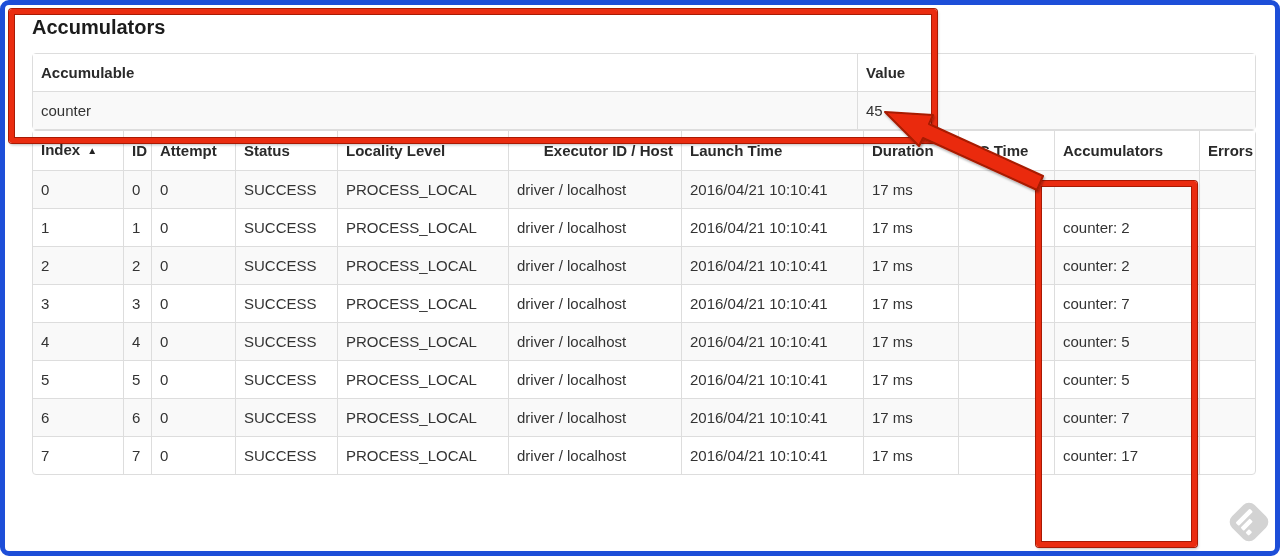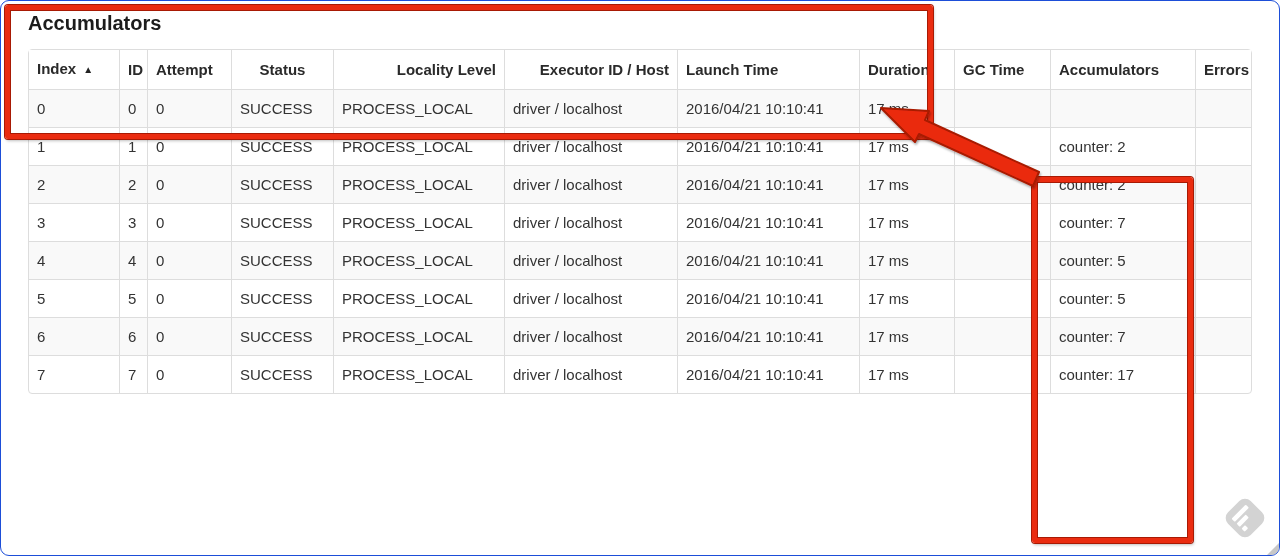--- a/index.html
+++ b/index.html
@@ -5,21 +5,21 @@
   * { box-sizing: border-box; }
   html, body { margin: 0; padding: 0; background: #fff; }
   body {
     width: 1280px; height: 556px;
     font-family: "Liberation Sans", "DejaVu Sans", sans-serif;
     color: #333;
   }
   .frame {
     position: relative;
     width: 1280px; height: 556px;
-    border: 1px solid #1d4ed8;
+    border: 5px solid #1d4ed8;
     border-radius: 9px;
     background: #fff;
     overflow: hidden;
   }
   .content { padding: 10px 26px 0 27px; }
 
   h4.section-title {
     margin: 0 0 14px 0;
     font-size: 20px;
     line-height: 24px;
@@ -51,22 +51,22 @@
   table.ui-table tbody td { border-top: 1px solid #dddddd; }
   table.ui-table tbody tr:nth-child(odd) td { background: #f9f9f9; }
 
   
   #accum-table th:nth-child(1) { width: 824px; }
 
   
   #tasks-table th:nth-child(1)  { width: 90px; }
   #tasks-table th:nth-child(2)  { width: 28px; }
   #tasks-table th:nth-child(3)  { width: 84px; }
-  #tasks-table th:nth-child(4)  { width: 102px; text-align: center; }
-  #tasks-table th:nth-child(5)  { width: 171px; text-align: right; }
+  #tasks-table th:nth-child(4)  { width: 102px; }
+  #tasks-table th:nth-child(5)  { width: 171px; }
   #tasks-table th:nth-child(6)  { width: 173px; text-align: right; }
   #tasks-table th:nth-child(7)  { width: 182px; }
   #tasks-table th:nth-child(8)  { width: 95px; }
   #tasks-table th:nth-child(9)  { width: 96px; }
   #tasks-table th:nth-child(10) { width: 145px; }
 
   .sort-glyph { font-size: 10px; margin-left: 7px; position: relative; top: -1px; color: #222; }
 
   
   .annotation { position: absolute; pointer-events: none; z-index: 20; }
@@ -92,20 +92,34 @@
   #watermark { left: 1220px; top: 493px; width: 48px; height: 48px; z-index: 15; }
 </style>
 </head>
 <body>
 
 <div class="frame">
   <div class="content">
 
     <h4 class="section-title">Accumulators</h4>
 
+    <table class="ui-table" id="accum-table">
+      <thead>
+          <tr>
+            <th>Accumulable</th>
+            <th>Value</th>
+          </tr>
+        </thead>
+      <tbody>
+          <tr>
+            <td>counter</td>
+            <td>45</td>
+          </tr>
+        </tbody>
+    </table>
 
 
     <table class="ui-table" id="tasks-table">
       <thead>
           <tr>
             <th>Index<span class="sort-glyph">▲</span></th>
             <th>ID</th>
             <th>Attempt</th>
             <th>Status</th>
             <th>Locality Level</th>

